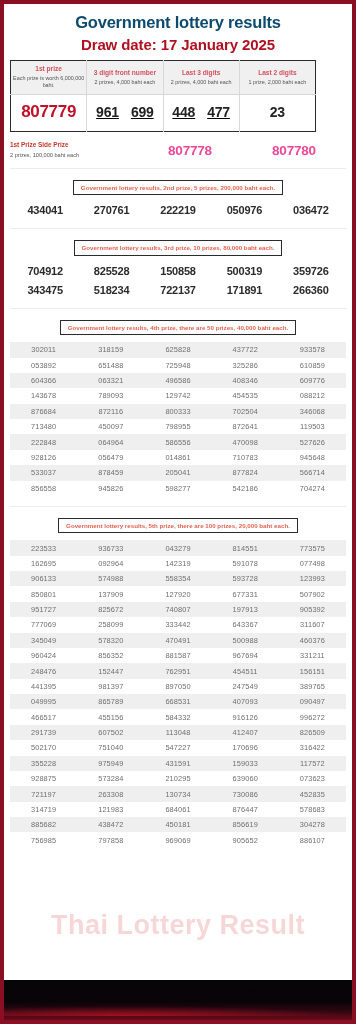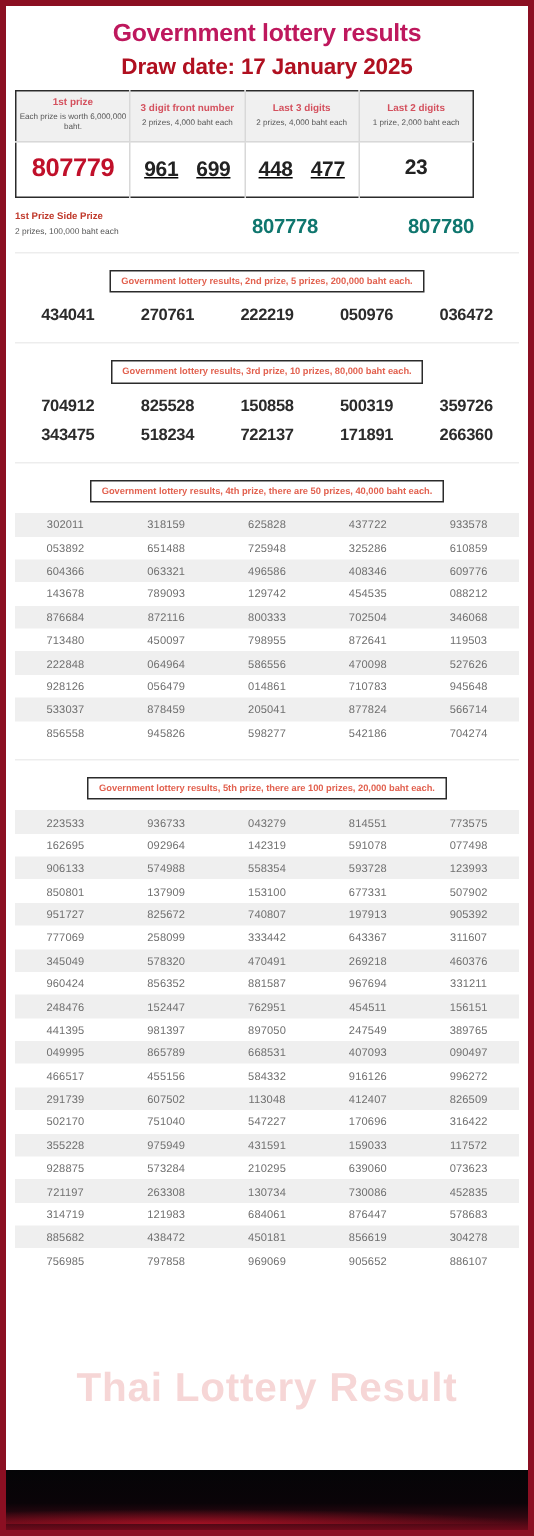--- a/index.html
+++ b/index.html
@@ -21,21 +21,21 @@
     position:relative;
     width:348px;
     background:#ffffff;
   }
 
   
   .title{
     text-align:center;
     font-size:16.5px;
     font-weight:bold;
-    color:#be185d;
+    color:#0c4a6e;
     letter-spacing:-0.2px;
     padding:9px 0 0 0;
     margin:0;
   }
   .draw-date{
     text-align:center;
     font-size:15px;
     font-weight:bold;
     color:#b01020;
     padding:4px 0 7px 0;
@@ -109,21 +109,21 @@
   }
   .sp-sub{
     color:#555;
     font-size:5.6px;
     margin-top:2px;
     line-height:1.3;
   }
   .sp-num{
     flex:1;
     text-align:center;
-    color:#0f766e;
+    color:#ec4899;
     font-size:13.5px;
     font-weight:bold;
     letter-spacing:-0.2px;
   }
 
   
   .banner-wrap{display:flex;justify-content:center;padding:11px 0 0 0;}
   .banner{
     border:1px solid #2b2b2b;
     background:#ffffff;
@@ -387,21 +387,21 @@
         <div class="grow alt">
           <span class="cell">906133</span>
           <span class="cell">574988</span>
           <span class="cell">558354</span>
           <span class="cell">593728</span>
           <span class="cell">123993</span>
         </div>
         <div class="grow">
           <span class="cell">850801</span>
           <span class="cell">137909</span>
-          <span class="cell">153100</span>
+          <span class="cell">127920</span>
           <span class="cell">677331</span>
           <span class="cell">507902</span>
         </div>
         <div class="grow alt">
           <span class="cell">951727</span>
           <span class="cell">825672</span>
           <span class="cell">740807</span>
           <span class="cell">197913</span>
           <span class="cell">905392</span>
         </div>
@@ -409,21 +409,21 @@
           <span class="cell">777069</span>
           <span class="cell">258099</span>
           <span class="cell">333442</span>
           <span class="cell">643367</span>
           <span class="cell">311607</span>
         </div>
         <div class="grow alt">
           <span class="cell">345049</span>
           <span class="cell">578320</span>
           <span class="cell">470491</span>
-          <span class="cell">269218</span>
+          <span class="cell">500988</span>
           <span class="cell">460376</span>
         </div>
         <div class="grow">
           <span class="cell">960424</span>
           <span class="cell">856352</span>
           <span class="cell">881587</span>
           <span class="cell">967694</span>
           <span class="cell">331211</span>
         </div>
         <div class="grow alt">

